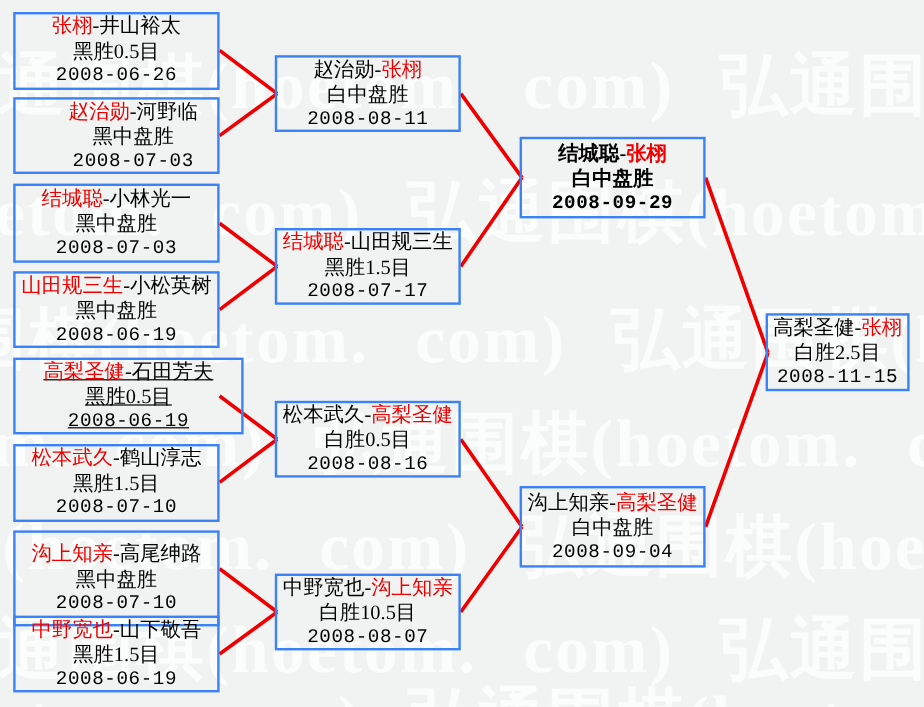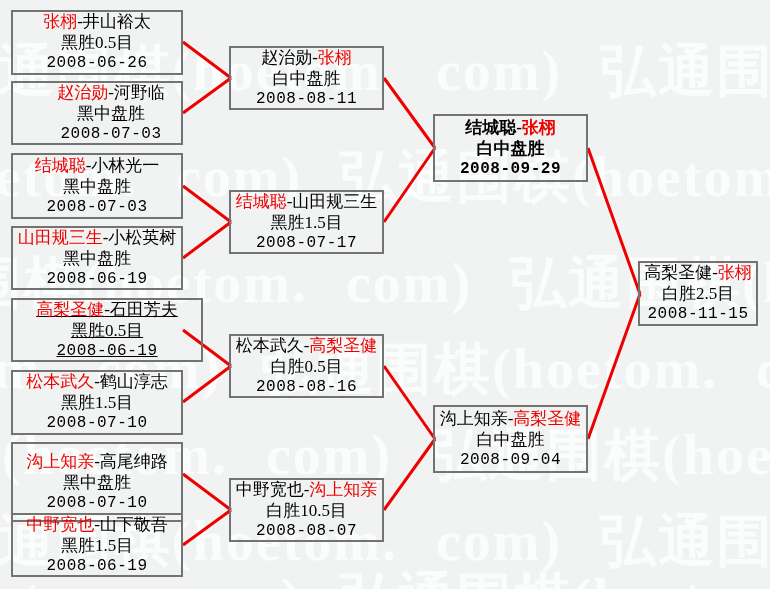--- a/index.html
+++ b/index.html
@@ -15,21 +15,21 @@
     position:absolute; white-space:nowrap;
     font-family:"Liberation Serif","DejaVu Serif",serif;
     font-weight:bold; font-size:56px; letter-spacing:2px; word-spacing:22px;
     color:#fbfdfc;
   }
   
   .lines { position:absolute; left:0; top:0; z-index:1; }
   
   .box {
     position:absolute; z-index:2;
-    border:2px solid #737373; background:transparent;
+    border:2px solid #3b82f6; background:transparent;
     display:flex; flex-direction:column; justify-content:center; align-items:center;
     text-align:center; line-height:21px; font-size:17px; color:#000000;
     white-space:nowrap;
   }
   .box .t { line-height:21px; }
   .red { color:#ee0000; }
   .d { font-family:"Liberation Mono","DejaVu Sans Mono",monospace; font-size:16px; letter-spacing:0.5px; }
 </style>
 </head>
 <body>

